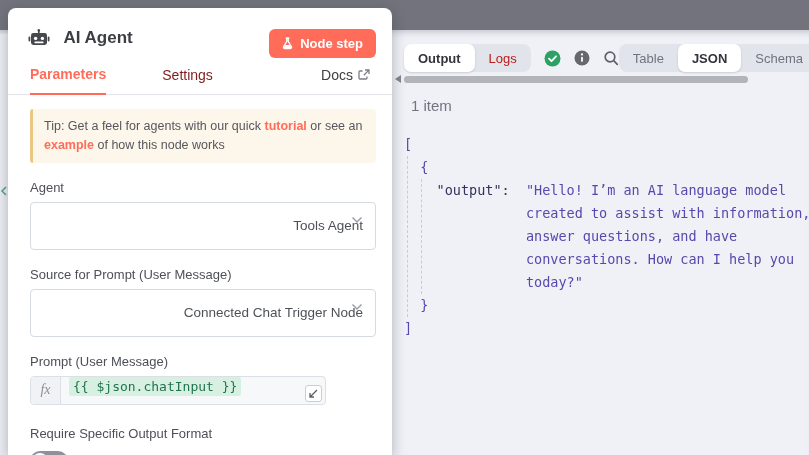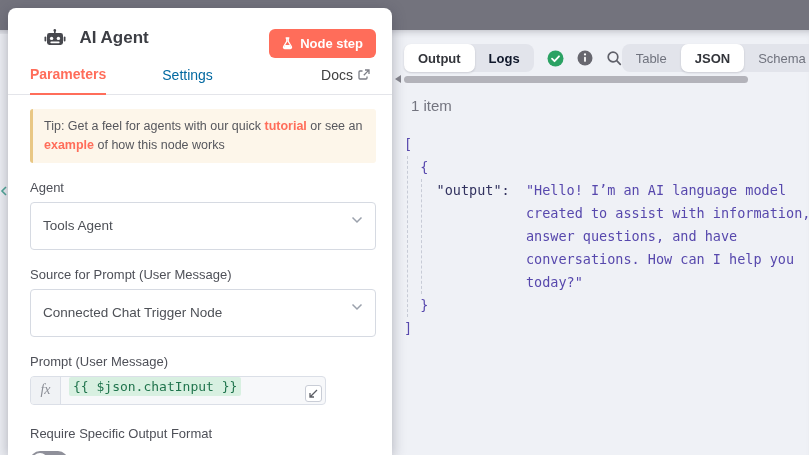--- a/index.html
+++ b/index.html
@@ -21,49 +21,49 @@
   }
   .left-strip svg { position:absolute; left:0; top:152px; }
 
   
   .ndv {
     position:absolute; left:8px; top:8px; width:384px; height:447px;
     background:#fff; border-radius:8px 8px 0 0;
     box-shadow:0 3px 14px rgba(50,50,65,.35);
     z-index:5;
   }
-  .ndv-header { position:relative; padding:20px 16px 0 36px; height:52px; }
+  .ndv-header { position:relative; padding:20px 16px 0 20px; height:52px; }
   .ndv-header .robot { vertical-align:-3px; margin-right:9px; }
   .ndv-title { display:inline; font-size:17px; font-weight:700; color:#3c3e44; }
   .test-btn {
     position:absolute; right:16px; top:21px;
     background:#ff6d5a; color:#fff; border:none; border-radius:6px;
     font-family:inherit; font-size:13px; font-weight:700;
     padding:7px 13px; cursor:pointer; display:flex; align-items:center; gap:7px;
   }
   .tabs {
     position:relative; display:flex; align-items:flex-end;
     padding:0 22px; height:35px; border-bottom:1px solid #e4e5ea;gap:18px;
   }
   .tab { font-size:14px; padding-bottom:11px; cursor:pointer; }
   .tab.active { color:#ff6d5a; font-weight:700; border-bottom:2px solid #ff6d5a; margin-bottom:-1px; }
-  .tab.plain { color:#0369a1; margin-left:38px; }
+  .tab.plain { color:#7f1d1d; margin-left:38px; }
   .docs { margin-left:auto; color:#404040; font-size:14px; display:flex; align-items:center; gap:5px; padding-bottom:11px; cursor:pointer; }
 
   .ndv-body { padding:14px 20px 0 22px; }
   .tip {
     background:#fdf6ea; border-left:3px solid #e9c784; border-radius:3px;
     padding:8px 11px; font-size:12.5px; line-height:1.5; color:#56575d; width:346px;
   }
   .tip a { color:#ff6d5a; font-weight:700; text-decoration:none; cursor:pointer; }
   .field-label { display:block; font-size:13px; color:#4e5058; margin:17px 0 7px; }
   .select {
     width:346px; height:48px; border:1px solid #d6dae2; border-radius:4px;
     background:#fff; display:flex; align-items:center; padding:0 12px;
-    font-size:13.5px; color:#4e5157; cursor:pointer; position:relative;
+    font-size:13.5px; color:#4e5157; cursor:pointer; position:relative;justify-content:flex-end;
   }
   .select svg { position:absolute; right:12px; top:13px; }
 
   .expr-row { display:flex; width:296px; height:29px; border:1px solid #dbdfe7; border-radius:4px; position:relative; background:#f7f8fa; }
   .fx-badge {
     width:30px; border-right:1px solid #dbdfe7; background:#f0f2f5;
     display:flex; align-items:center; justify-content:center;
     font-family:"Liberation Serif", serif; font-style:italic; font-size:14px; color:#8b8e96;
     border-radius:3px 0 0 3px;
   }
@@ -85,21 +85,21 @@
   .out-controls {
     position:absolute; left:404px; top:44px; right:14px; height:28px;
     display:flex; align-items:center; z-index:2;
   }
   .seg { display:flex; background:#e2e4eb; border-radius:8px; padding:0; height:28px; align-items:stretch; }
   .seg button {
     border:none; background:transparent; font-family:inherit; font-size:13px;
     color:#70737e; padding:0 14px; border-radius:7px; cursor:pointer;
   }
   .seg button.active { background:#fff; color:#33353b; font-weight:700; box-shadow:0 1px 2px rgba(40,40,55,.18); }
-  .seg button.coral { color:#0f172a; font-weight:700; }
+  .seg button.coral { color:#b91c1c; font-weight:400; }
   .icon-btn { border:none; background:transparent; padding:0; margin-left:13px; cursor:pointer; display:flex; align-items:center; }
   .seg2 { margin-left:auto; }
 
   .hscroll { position:absolute; left:395px; top:75px; height:8px; z-index:2; display:flex; align-items:center; }
   .hscroll .arrow { width:0; height:0; border-top:4px solid transparent; border-bottom:4px solid transparent; border-right:6px solid #85858d; margin-right:3px; cursor:pointer; }
   .hscroll .thumb { width:344px; height:7px; background:#b3b3ba; border-radius:4px; cursor:grab; }
 
   .items-count { position:absolute; left:411px; top:97px; font-size:15px; color:#73747f; }
 
   .json-view { position:absolute; left:404px; top:133px; right:0; font-family:"DejaVu Sans Mono", monospace; font-size:13.5px; line-height:23px; }

